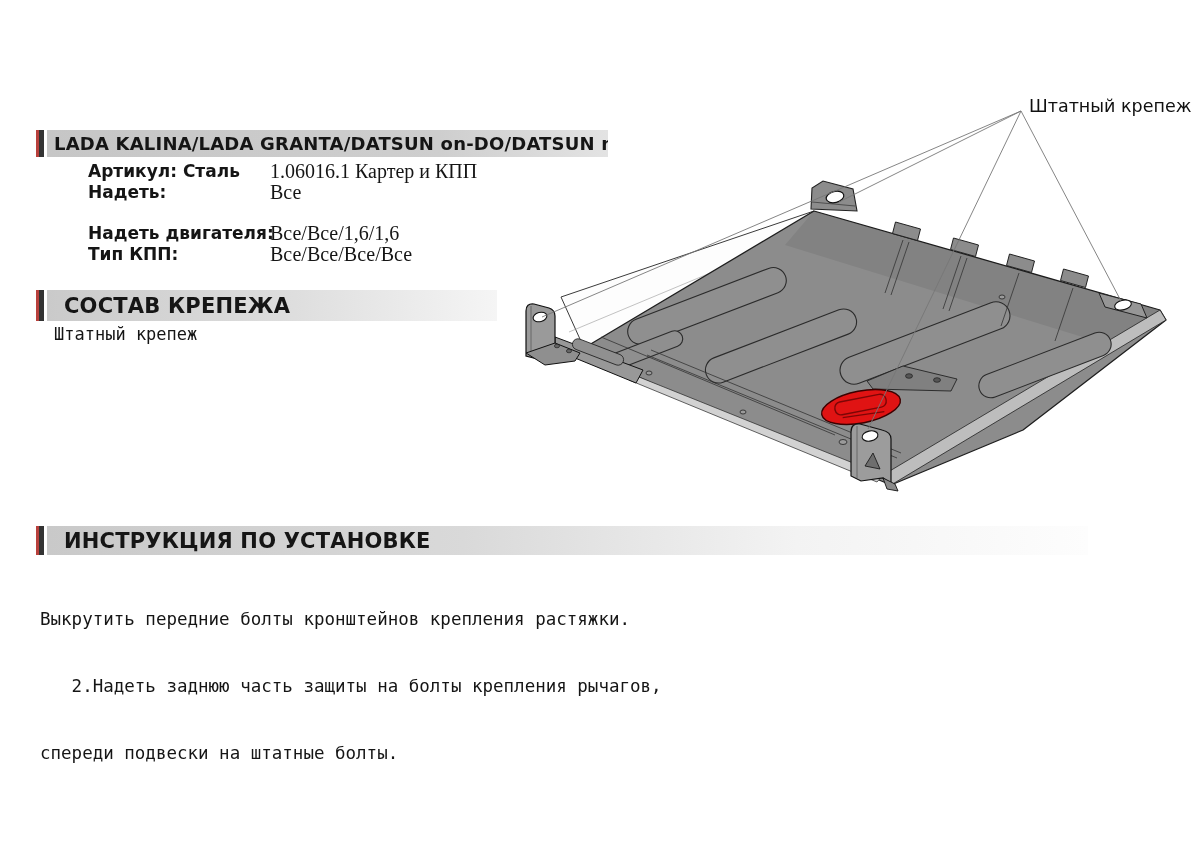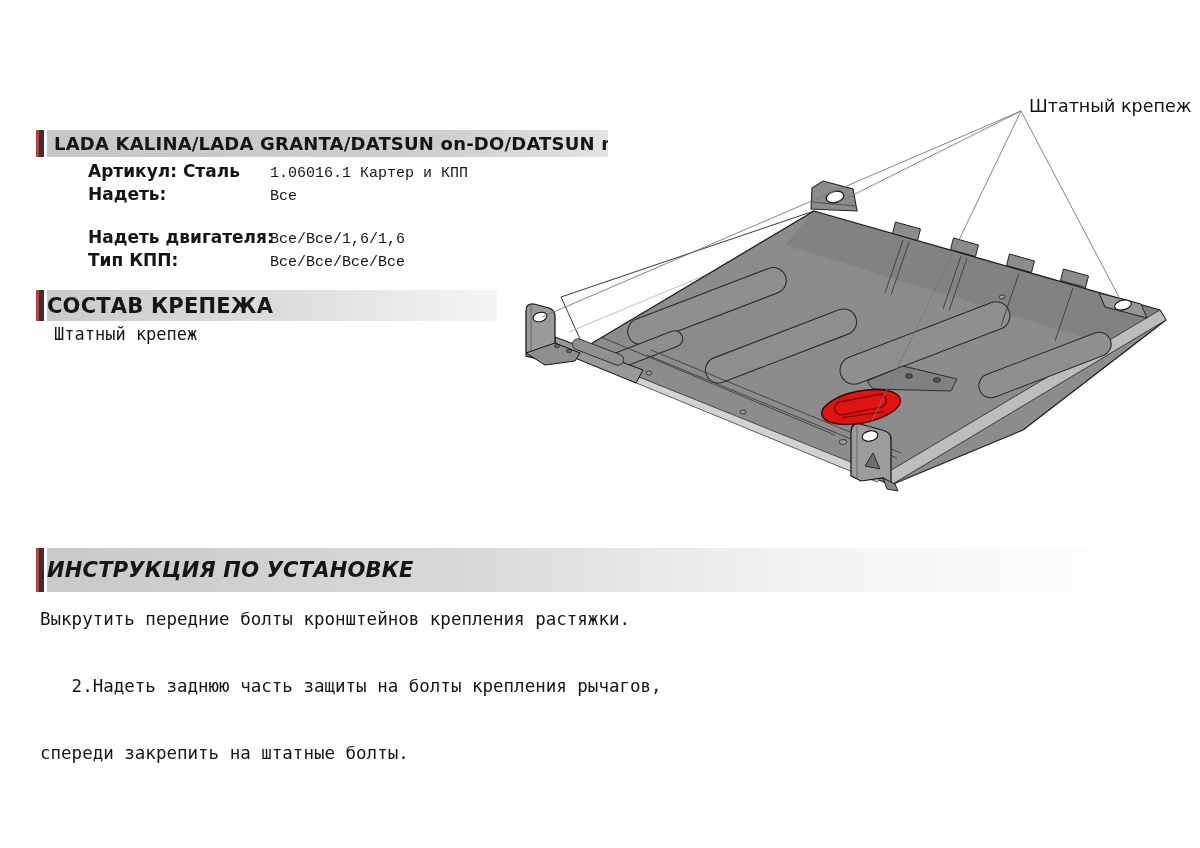--- a/index.html
+++ b/index.html
@@ -11,30 +11,30 @@
   .bar::before{content:"";position:absolute;left:0;top:0;bottom:0;width:3px;background:#b8403c;}
   .bar::after{content:"";position:absolute;left:3px;top:0;bottom:0;width:5px;background:#333;}
   .bar-fill{position:absolute;left:11px;right:0;top:0;bottom:0;display:flex;align-items:center;
             overflow:hidden;white-space:nowrap;}
   #title-bar{left:36px;top:130px;width:572px;height:27px;}
   #title-bar .bar-fill{background:linear-gradient(to right,#c6c6c6 0%,#cecece 70%,#e3e3e3 100%);
             font-weight:bold;font-size:18px;letter-spacing:.2px;padding-left:7px;}
   #fasteners-bar{left:36px;top:290px;width:461px;height:31px;}
   #fasteners-bar .bar-fill, #instructions-bar .bar-fill{
             background:linear-gradient(to right,#cacaca 0%,#dedede 55%,#f5f5f5 100%);
-            font-weight:bold;font-size:21px;letter-spacing:.2px;}
-  #instructions-bar{left:36px;top:548px;width:1052px;height:44px;font-style:italic;}
+            font-weight:bold;font-size:21px;letter-spacing:.2px;padding-left:17px;}
+  #instructions-bar{left:36px;top:526px;width:1052px;height:29px;}
   #instructions-bar .bar-fill{background:linear-gradient(to right,#c9c9c9 0%,#d9d9d9 40%,#f3f3f3 72%,#fdfdfd 100%);}
 
   
   #specs{position:absolute;left:44px;top:161px;font-size:17px;line-height:20px;}
   .spec-row{white-space:nowrap;}
   .spec-row.gap-above{margin-top:20px;}
   .spec-label{display:inline-block;width:182px;font-weight:bold;vertical-align:top;margin-left:44px;}
-  .spec-value{font-family:Liberation Mono, monospace;white-space:pre;font-size:15px;}
+  .spec-value{font-family:Liberation Serif, serif;white-space:pre;font-size:20px;}
 
   #fastener-content{position:absolute;left:54px;top:324px;
             font-family:"DejaVu Sans Mono",monospace;font-size:17px;}
 
   #instructions{position:absolute;left:40px;top:563px;
             font-family:"DejaVu Sans Mono",monospace;font-size:17.5px;line-height:22.4px;
             white-space:pre;}
 
   #drawing{position:absolute;left:505px;top:85px;}
   .caption{font-family:"DejaVu Sans",sans-serif;font-size:17.5px;fill:#111;}
@@ -67,21 +67,21 @@
     <div class="bar-fill">СОСТАВ КРЕПЕЖА</div>
   </div>
   <div id="fastener-content">Штатный крепеж</div>
 
   <div class="bar" id="instructions-bar">
     <div class="bar-fill">ИНСТРУКЦИЯ ПО УСТАНОВКЕ</div>
   </div>
   <div id="instructions">
     <div>Выкрутить передние болты кронштейнов крепления растяжки.</div>
     <div>   2.Надеть заднюю часть защиты на болты крепления рычагов,</div>
-    <div>спереди закрепить на штатные болты.</div>
+    <div>спереди подвески на штатные болты.</div>
     
     
   </div>
 
   <svg id="drawing" width="695" height="430" viewBox="0 0 695 430">
 
     <polygon points="56,212 309,126 317,150 79,263" fill="#fdfdfd" stroke="#3a3a3a" stroke-width="1"></polygon>
     <line x1="64" y1="247" x2="313" y2="143" stroke="#999" stroke-width="0.6"></line>
 
     <path d="M309,126 L655,225 L661,235 L596,285 L518,345 L386,400 L252,344 L129,290 L79,263 Z" fill="#8c8c8c" stroke="#1e1e1e" stroke-width="1.3" stroke-linejoin="round"></path>

